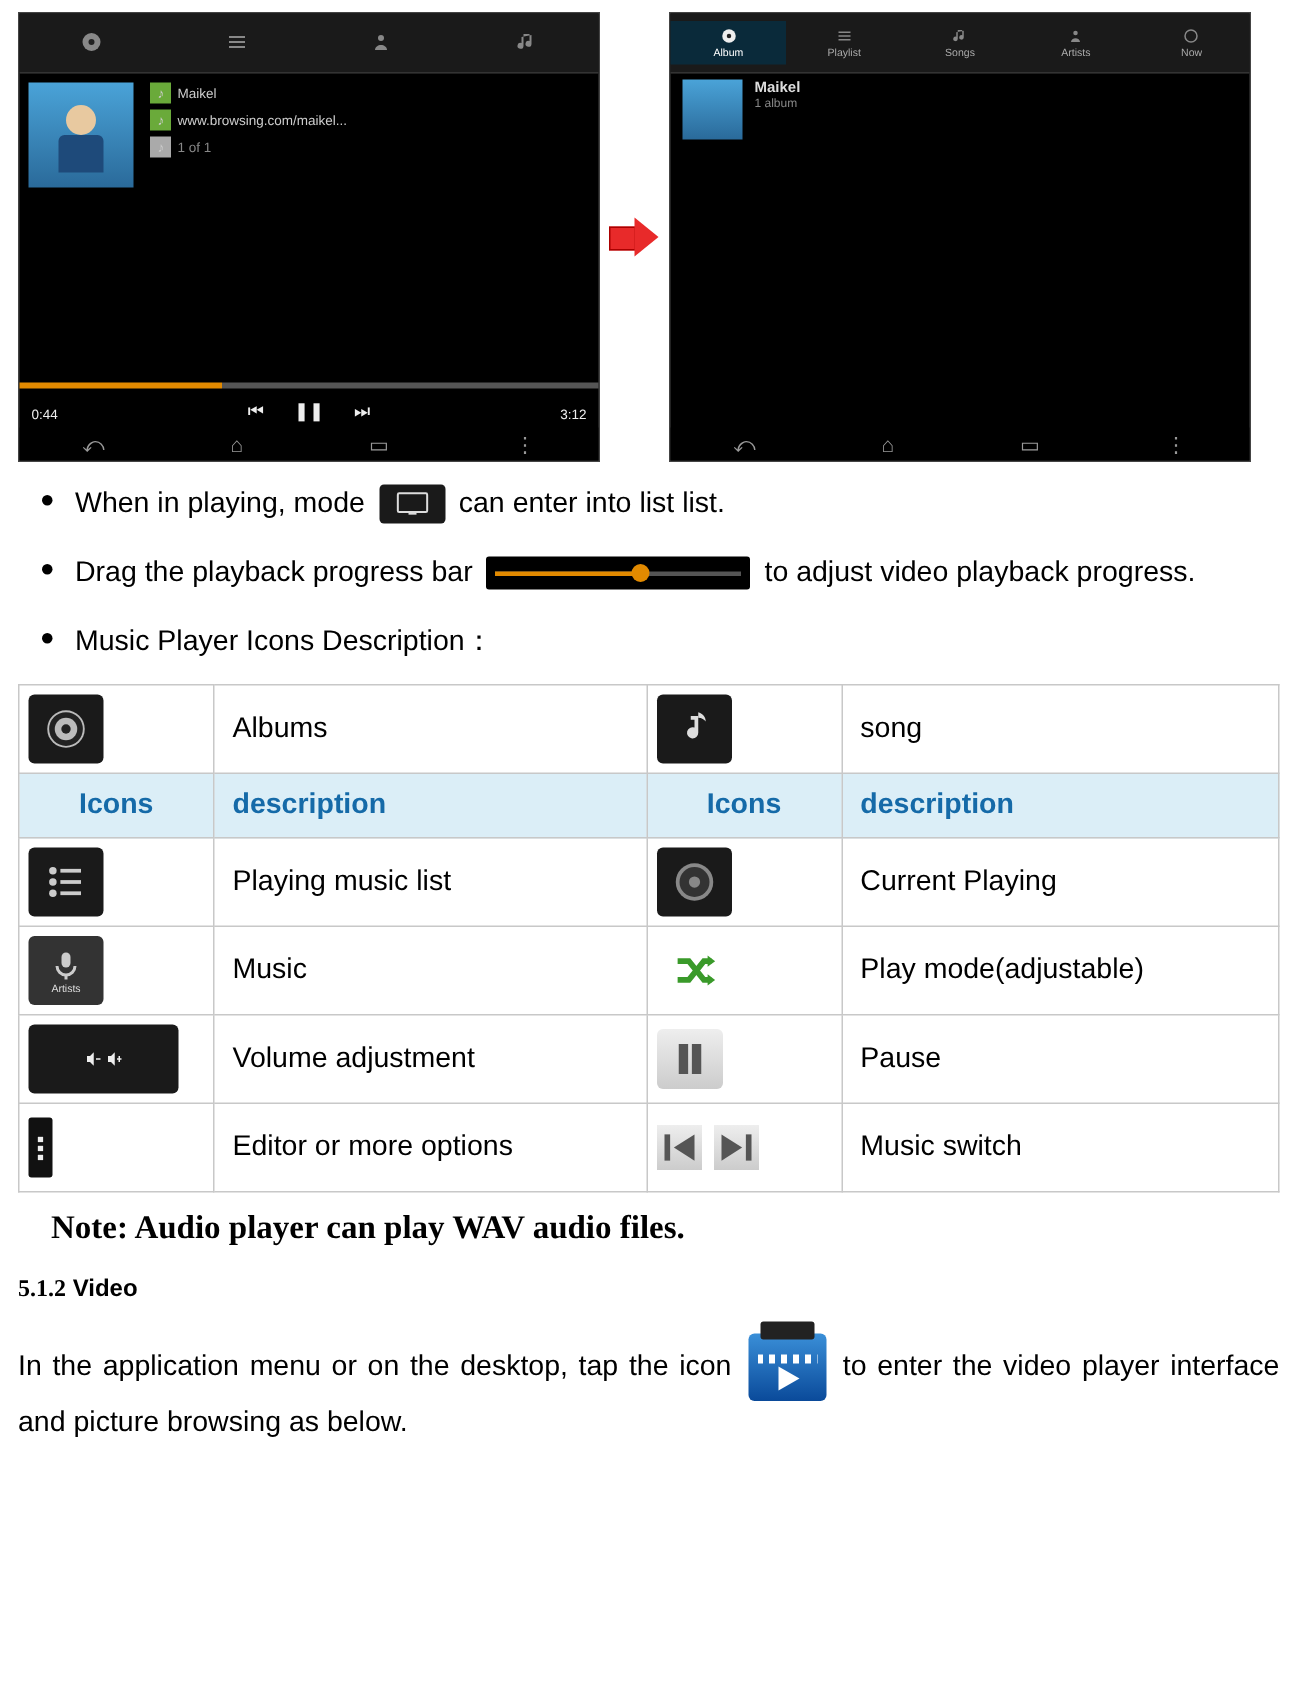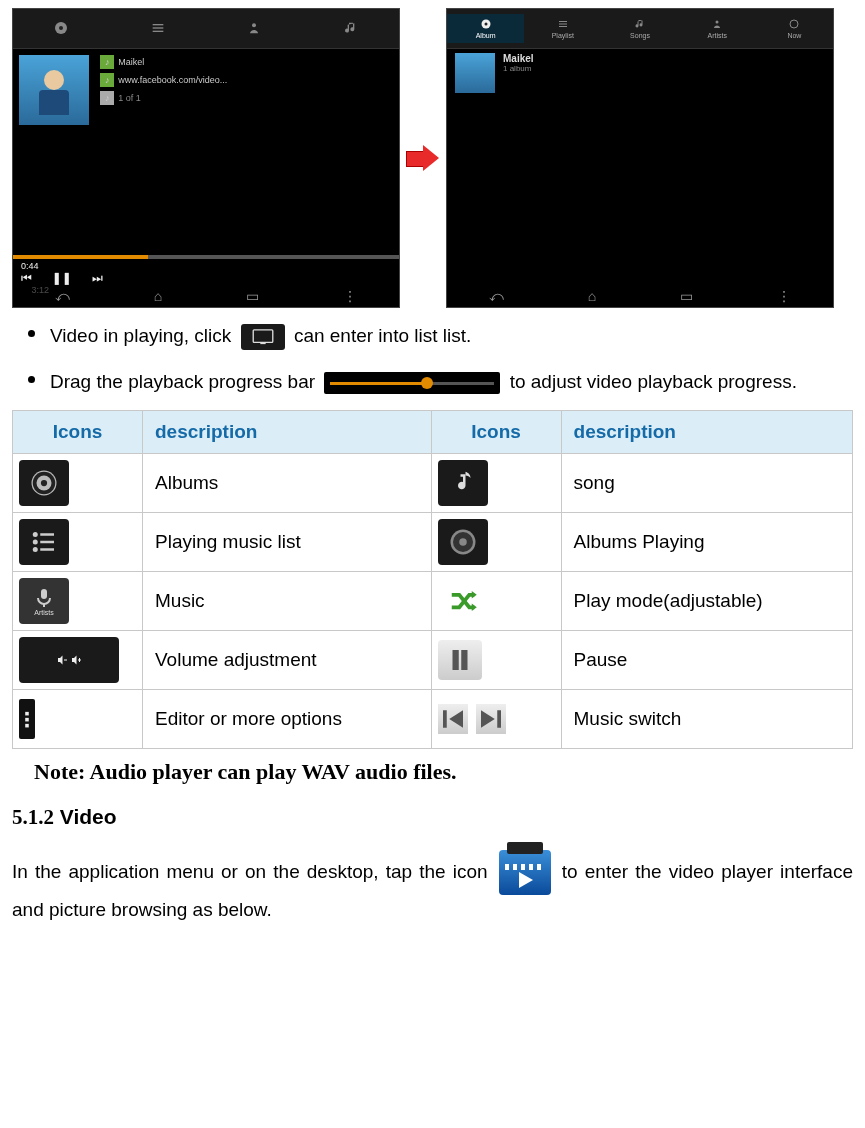--- a/index.html
+++ b/index.html
@@ -67,21 +67,21 @@
   .navbar {
     position: absolute; bottom: 0; left: 0; right: 0;
     height: 22px;
     display: flex; justify-content: space-around; align-items: center;
     background: rgba(0,0,0,0.7);
   }
   .navbar span { color: #999; font-size: 14px; }
   .playbar {
     position: absolute; bottom: 22px; left: 0; right: 0;
     height: 28px; padding: 4px 8px;
-    display: flex; align-items: flex-start; justify-content: space-between; flex-direction: column;
+    display: flex; align-items: flex-end; justify-content: space-between;
   }
   .playbar .ptime { color: #eee; font-size: 9px; width:28px; }
   .playbar .pctrl { display:flex; gap:20px; }
   .playbar .pctrl span { color:#eee; font-size:12px; }
   .playbar .pprog { position:absolute; top:-2px; left:0; right:0; height:4px; }
   .playbar .pprog::before { content:''; position:absolute; left:0; top:0; height:4px; width:35%; background:#e28a00; }
   .playbar .pprog::after { content:''; position:absolute; left:35%; top:0; height:4px; right:0; background:#555; }
 
   .arrow-right {
     width: 34px; height: 26px; position: relative;
@@ -198,21 +198,21 @@
   .ticon.narrow { width:16px; height:40px; background:#111; border-radius:2px; }
   .ticon.narrow .dots { color:#eee; font-size:14px; line-height:6px; }
 
   .note {
     font-family: "Times New Roman", Times, serif;
     font-weight: bold;
     font-size: 22px;
     margin: 8px 0 20px 22px;
   }
   h3.section {
-    font-size: 21px; font-weight: bold; margin: 16px 0 20px 0;
+    font-size: 16px; font-weight: bold; margin: 16px 0 20px 0;
   }
   h3.section .num { font-family: "Times New Roman", serif; }
   p.body {
     line-height: 1.55; margin: 6px 0;
     text-align: justify;
   }
 </style>
 </head>
 <body>
 
@@ -246,21 +246,21 @@
     </div>
     <div>
       <div class="side-thumb"><div class="head"></div><div class="body"></div></div>
       <div class="side-list">
         <div class="li">
             <div class="sicon">♪</div>
             <span>Maikel</span>
           </div>
         <div class="li">
             <div class="sicon">♪</div>
-            <span>www.facebook.com/video...</span>
+            <span>www.browsing.com/maikel...</span>
           </div>
         <div class="li">
             <div class="sicon" style="background:#aaa">♪</div>
             <span style="color:#888">1 of 1</span>
           </div>
       </div>
     </div>
     <div class="playbar">
       <div class="pprog"></div>
       <span class="ptime">0:44</span>
@@ -314,82 +314,85 @@
         <span>⤺</span>
         <span>⌂</span>
         <span>▭</span>
         <span>⋮</span>
       </div>
   </div>
 </div>
 
 <ul class="bullets">
   <li>
-    <span>Video in playing, click </span>
+    <span>When in playing, mode </span>
     <span class="inline-icon tv">
       <svg viewBox="0 0 24 18">
           <rect x="1" y="1" width="22" height="14" rx="1" fill="none" stroke="#ddd" stroke-width="1.5"></rect>
           <rect x="9" y="15" width="6" height="2" fill="#ddd"></rect>
         </svg>
     </span>
     <span> can enter into list list.</span>
   </li>
   <li>
     <span>Drag  the  playback  progress  bar </span>
     <span class="inline-icon progress"><span class="knob"></span></span>
     <span> to  adjust  video  playback progress.</span>
   </li>
+  <li>
+    <span>Music Player Icons Description：</span>
+  </li>
 </ul>
 
 <table class="icons-table">
   <tbody>
       <tr>
+    <td class="icon-cell"><span class="ticon">
+            <svg viewBox="0 0 24 24">
+              <circle cx="12" cy="12" r="10" fill="#bbb"></circle>
+              <circle cx="12" cy="12" r="9" fill="#222"></circle>
+              <circle cx="12" cy="12" r="6" fill="#bbb"></circle>
+              <circle cx="12" cy="12" r="2.5" fill="#222"></circle>
+            </svg>
+          </span></td>
+    <td>Albums</td>
+    <td class="icon-cell"><span class="ticon">
+            <svg viewBox="0 0 24 24">
+              <path d="M14 5v9a3 3 0 1 1-2-2.8V7h-2V5h4z" fill="#ddd"></path>
+              <path d="M14 3c3 1 4 3 4 5-1-1-2-2-4-2V3z" fill="#ddd"></path>
+            </svg>
+          </span></td>
+    <td>song</td>
+  </tr>
+  <tr>
     <th class="h1">Icons</th>
     <th>description</th>
     <th class="h3">Icons</th>
     <th>description</th>
-  </tr>
-  <tr>
-    <td class="icon-cell"><span class="ticon">
-            <svg viewBox="0 0 24 24">
-              <circle cx="12" cy="12" r="10" fill="#bbb"></circle>
-              <circle cx="12" cy="12" r="9" fill="#222"></circle>
-              <circle cx="12" cy="12" r="6" fill="#bbb"></circle>
-              <circle cx="12" cy="12" r="2.5" fill="#222"></circle>
-            </svg>
-          </span></td>
-    <td>Albums</td>
-    <td class="icon-cell"><span class="ticon">
-            <svg viewBox="0 0 24 24">
-              <path d="M14 5v9a3 3 0 1 1-2-2.8V7h-2V5h4z" fill="#ddd"></path>
-              <path d="M14 3c3 1 4 3 4 5-1-1-2-2-4-2V3z" fill="#ddd"></path>
-            </svg>
-          </span></td>
-    <td>song</td>
   </tr>
   <tr>
     <td class="icon-cell"><span class="ticon">
             <svg viewBox="0 0 24 24">
               <circle cx="5" cy="6" r="2" fill="#ccc"></circle>
               <rect x="9" y="5" width="11" height="2" fill="#ccc"></rect>
               <circle cx="5" cy="12" r="2" fill="#ccc"></circle>
               <rect x="9" y="11" width="11" height="2" fill="#ccc"></rect>
               <circle cx="5" cy="18" r="2" fill="#ccc"></circle>
               <rect x="9" y="17" width="11" height="2" fill="#ccc"></rect>
             </svg>
           </span></td>
     <td>Playing music list</td>
     <td class="icon-cell"><span class="ticon">
             <svg viewBox="0 0 24 24">
               <circle cx="12" cy="12" r="10" fill="#888"></circle>
               <circle cx="12" cy="12" r="8" fill="#333"></circle>
               <circle cx="12" cy="12" r="3" fill="#888"></circle>
             </svg>
           </span></td>
-    <td>Albums Playing</td>
+    <td>Current Playing</td>
   </tr>
   <tr>
     <td class="icon-cell"><span class="ticon" style="background:#333">
             <svg viewBox="0 0 24 30">
               <rect x="9" y="3" width="6" height="10" rx="3" fill="#ccc"></rect>
               <path d="M6 12a6 6 0 0 0 12 0" stroke="#ccc" stroke-width="2" fill="none"></path>
               <rect x="11" y="18" width="2" height="3" fill="#ccc"></rect>
               <text x="12" y="29" text-anchor="middle" fill="#ddd" font-size="7">Artists</text>
             </svg>
           </span></td>

